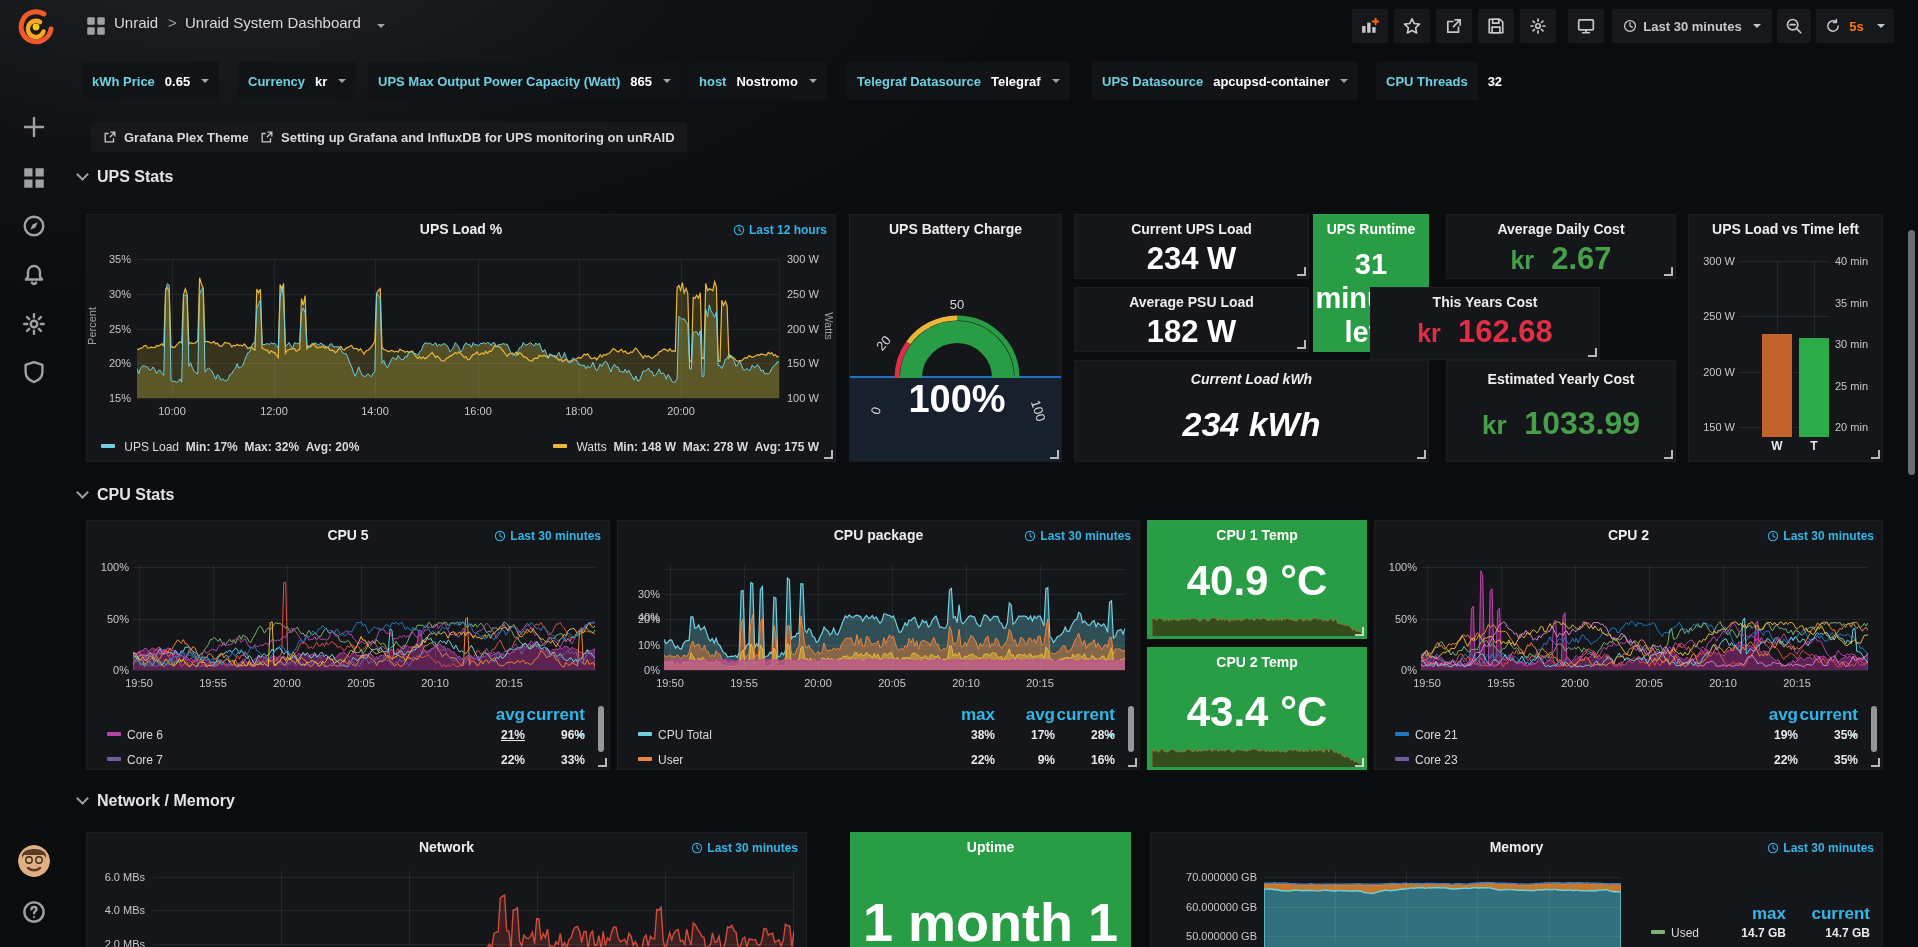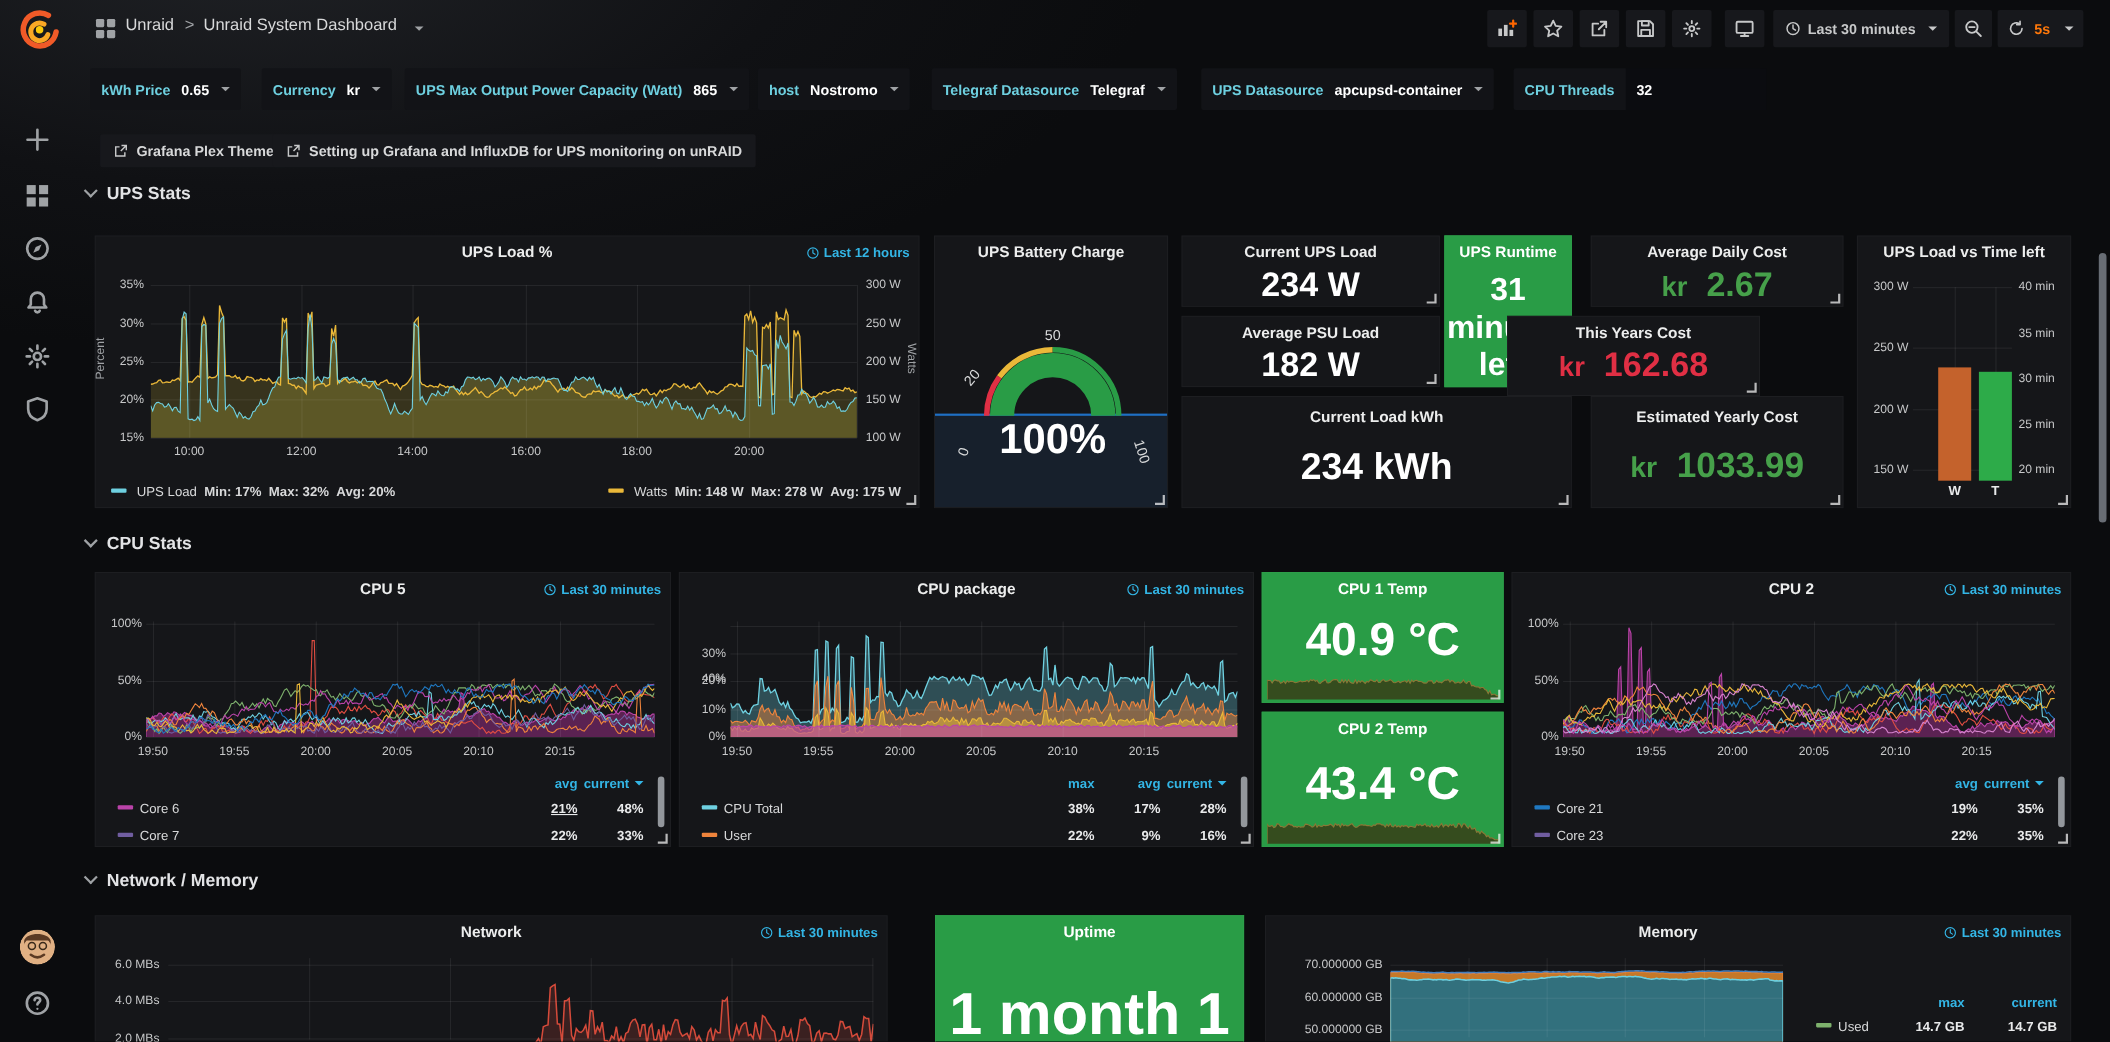--- a/index.html
+++ b/index.html
@@ -32,21 +32,21 @@
   .tlink svg{stroke:#33b5e5;fill:none;stroke-width:1.4;stroke-linecap:round;}
   .statv{position:absolute;left:0;right:0;text-align:center;font-weight:bold;color:#fff;}
   .rs{position:absolute;right:2px;bottom:2px;width:7px;height:7px;border-right:2px solid rgba(255,255,255,.7);border-bottom:2px solid rgba(255,255,255,.7);}
   .ytick{position:absolute;font-size:11px;color:#c7c8c9;text-align:right;}
   .ytickl{position:absolute;font-size:11px;color:#c7c8c9;text-align:left;}
   .xtick{position:absolute;font-size:11px;color:#c7c8c9;transform:translateX(-50%);}
   .gl{position:absolute;background:rgba(255,255,255,.07);}
   .axname{position:absolute;font-size:11px;color:#9fa2a5;}
   .leg{position:absolute;font-size:12px;color:#d8d9da;white-space:nowrap;}
   .sw{display:inline-block;width:14px;height:4px;border-radius:1px;margin-right:6px;vertical-align:3px;}
-  .lcol{position:absolute;font-size:12px;font-weight:bold;color:#33b5e5;text-align:right;width:60px;cursor:pointer;}
+  .lcol{position:absolute;font-size:17px;font-weight:bold;color:#33b5e5;text-align:right;width:60px;cursor:pointer;}
   .lval{position:absolute;font-size:12px;font-weight:bold;color:#e9eaeb;text-align:right;width:60px;}
   .lname{position:absolute;font-size:12px;color:#d8d9da;cursor:pointer;}
   .lscroll{position:absolute;width:6px;border-radius:3px;background:#93979c;}
   .pagescroll{position:absolute;left:1908px;top:230px;width:7px;height:245px;border-radius:4px;background:#686d74;}
   .cpinput{height:38px;background:#0b0c10;color:#fff;border:none;font-size:13px;font-weight:bold;font-family:"Liberation Sans",sans-serif;padding:0 10px;outline:none;}
   svg.chart{position:absolute;}
   .barlab{position:absolute;font-size:12px;font-weight:bold;color:#e9eaeb;transform:translateX(-50%);}
   .bar{position:absolute;}
 </style>
 </head>
@@ -339,21 +339,21 @@
   <div class="panel" style="left:1074px;top:287px;width:235px;height:65px;">
     <div class="ptitle">Average PSU Load</div>
     <div class="statv" style="top:26px;font-size:31px;">182 W</div>
     <i class="rs"></i>
   </div>
   <div class="panel" style="left:1370px;top:287px;width:230px;height:73px;">
     <div class="ptitle">This Years Cost</div>
     <div class="statv" style="top:26px;font-size:31px;color:#e02f44;"><span style="font-size:25px;">kr</span>&nbsp;&nbsp;<span>162.68</span></div>
     <i class="rs"></i>
   </div>
-  <div class="panel" style="left:1074px;top:360px;width:355px;height:102px;">
+  <div class="panel" style="left:1074px;top:360px;width:355px;height:102px;font-style:italic;">
     <div class="ptitle" style="top:10px;">Current Load kWh</div>
     <div class="statv" style="top:44px;font-size:34px;">234 kWh</div>
     <i class="rs"></i>
   </div>
   <div class="panel" style="left:1446px;top:360px;width:230px;height:102px;">
     <div class="ptitle" style="top:10px;">Estimated Yearly Cost</div>
     <div class="statv" style="top:44px;font-size:32px;color:#46a04a;"><span style="font-size:26px;">kr</span>&nbsp;&nbsp;<span>1033.99</span></div>
     <i class="rs"></i>
   </div>
 
@@ -399,21 +399,21 @@
         <path d="M0.0 99.9L1.9 96.0L3.9 93.3L5.8 94.5L7.7 94.9L9.7 95.0L11.6 99.5L13.5 97.4L15.5 96.7L17.4 94.3L19.3 92.9L21.3 88.9L23.2 90.4L25.1 94.2L27.1 93.7L29.0 89.3L30.9 88.0L32.9 85.1L34.8 87.4L36.7 83.5L38.7 84.5L40.6 81.2L42.5 78.1L44.5 74.8L46.4 76.2L48.3 78.2L50.3 74.6L52.2 78.9L54.1 79.0L56.1 82.1L58.0 85.5L59.9 81.5L61.9 82.9L63.8 87.4L65.7 92.0L67.7 93.0L69.6 96.9L71.5 93.5L73.5 92.3L75.4 89.4L77.3 88.6L79.3 91.2L81.2 94.0L83.1 94.0L85.1 91.1L87.0 91.2L88.9 88.3L90.9 92.8L92.8 90.2L94.7 91.3L96.7 95.6L98.6 99.9L100.5 98.6L102.5 94.5L104.4 99.2L106.3 100.1L108.3 101.2L110.2 100.6L112.1 100.3L114.1 100.5L116.0 98.4L117.9 100.8L119.8 100.2L121.8 99.2L123.7 99.1L125.6 100.2L127.6 96.9L129.5 97.3L131.4 97.4L133.4 96.2L135.3 94.5L137.2 96.1L139.2 96.8L141.1 98.5L143.0 101.0L145.0 96.6L146.9 96.4L148.8 97.3L150.8 99.7L152.7 99.1L154.6 94.9L156.6 93.5L158.5 95.4L160.4 95.8L162.4 98.4L164.3 94.7L166.2 95.7L168.2 92.2L170.1 94.0L172.0 95.2L174.0 98.0L175.9 100.5L177.8 101.4L179.8 100.2L181.7 96.4L183.6 98.4L185.6 98.8L187.5 96.3L189.4 98.8L191.4 101.3L193.3 101.5L195.2 101.8L197.2 99.3L199.1 101.0L201.0 99.6L203.0 101.0L204.9 101.0L206.8 100.9L208.8 97.1L210.7 95.0L212.6 97.1L214.6 99.1L216.5 95.3L218.4 98.9L220.4 100.1L222.3 101.0L224.2 98.5L226.2 94.6L228.1 90.3L230.0 93.4L232.0 89.7L233.9 89.3L235.8 92.0L237.8 93.5L239.7 94.3L241.6 96.0L243.6 100.5L245.5 96.6L247.4 96.5L249.4 96.5L251.3 95.0L253.2 93.6L255.2 91.6L257.1 96.2L259.0 97.3L261.0 101.1L262.9 99.9L264.8 98.5L266.8 101.1L268.7 101.3L270.6 99.8L272.6 95.9L274.5 93.0L276.4 93.0L278.4 93.5L280.3 95.8L282.2 93.5L284.2 94.6L286.1 92.1L288.0 89.3L290.0 84.6L291.9 80.5L293.8 80.8L295.8 79.1L297.7 78.1L299.6 78.2L301.6 81.4L303.5 81.2L305.4 85.6L307.4 87.5L309.3 91.9L311.2 89.8L313.2 88.6L315.1 90.8L317.0 92.9L319.0 92.5L320.9 93.1L322.8 93.3L324.8 97.0L326.7 98.7L328.6 100.9L330.6 99.8L332.5 54.2L334.4 52.5L336.4 100.3L338.3 95.9L340.2 96.4L342.2 97.3L344.1 100.8L346.0 99.8L347.9 95.6L349.9 99.2L351.8 95.7L353.7 95.0L355.7 98.2L357.6 95.4L359.5 94.9L361.5 92.7L363.4 96.0L365.3 99.6L367.3 100.5L369.2 101.0L371.1 100.2L373.1 98.2L375.0 97.5L376.9 97.3L378.9 97.0L380.8 98.4L382.7 98.0L384.7 95.2L386.6 97.5L388.5 96.4L390.5 95.2L392.4 98.6L394.3 97.6L396.3 99.0L398.2 99.6L400.1 97.3L402.1 94.4L404.0 93.3L405.9 90.4L407.9 85.7L409.8 87.5L411.7 88.8L413.7 93.1L415.6 90.8L417.5 91.4L419.5 87.6L421.4 91.6L423.3 95.3L425.3 95.2L427.2 99.1L429.1 101.5L431.1 101.8L433.0 97.3L434.9 99.6L436.9 100.4L438.8 97.4L440.7 98.6L442.7 99.6L444.6 101.1L446.5 65.9L448.5 63.7L450.4 98.9L452.3 99.3L454.3 94.6L456.2 99.3L458.1 98.7L460.1 97.3L462.0 101.5" fill="none" stroke="#ef843c" stroke-width="1"></path>
         <path d="M0.0 92.4L1.9 88.4L3.9 89.0L5.8 86.2L7.7 88.8L9.7 90.9L11.6 89.9L13.5 94.5L15.5 92.0L17.4 89.7L19.3 89.8L21.3 92.7L23.2 91.0L25.1 86.7L27.1 89.5L29.0 87.7L30.9 84.0L32.9 86.1L34.8 90.5L36.7 92.6L38.7 94.2L40.6 89.6L42.5 88.5L44.5 90.2L46.4 91.6L48.3 90.0L50.3 90.9L52.2 94.4L54.1 95.0L56.1 95.0L58.0 92.9L59.9 95.7L61.9 94.5L63.8 90.8L65.7 90.7L67.7 93.2L69.6 88.5L71.5 85.3L73.5 88.2L75.4 87.3L77.3 85.1L79.3 84.1L81.2 84.9L83.1 86.1L85.1 82.2L87.0 79.6L88.9 81.1L90.9 77.2L92.8 81.0L94.7 79.9L96.7 79.8L98.6 79.6L100.5 76.9L102.5 74.1L104.4 73.6L106.3 74.6L108.3 77.5L110.2 75.2L112.1 73.7L114.1 78.2L116.0 81.9L117.9 82.0L119.8 83.4L121.8 79.6L123.7 81.6L125.6 81.3L127.6 79.7L129.5 81.0L131.4 78.4L133.4 78.4L135.3 79.7L137.2 77.3L139.2 74.3L141.1 75.2L143.0 76.1L145.0 74.9L146.9 75.7L148.8 72.9L150.8 71.5L152.7 72.5L154.6 67.9L156.6 67.3L158.5 62.9L160.4 66.0L162.4 65.7L164.3 69.2L166.2 71.5L168.2 75.1L170.1 78.2L172.0 75.1L174.0 70.9L175.9 75.1L177.8 74.3L179.8 74.5L181.7 71.6L183.6 75.3L185.6 71.8L187.5 74.6L189.4 74.2L191.4 74.2L193.3 75.1L195.2 74.4L197.2 69.7L199.1 65.1L201.0 68.0L203.0 71.5L204.9 70.9L206.8 69.8L208.8 68.4L210.7 68.0L212.6 66.3L214.6 65.6L216.5 69.8L218.4 69.3L220.4 73.5L222.3 75.0L224.2 77.9L226.2 79.1L228.1 76.1L230.0 77.2L232.0 78.8L233.9 77.2L235.8 77.2L237.8 80.8L239.7 76.1L241.6 76.5L243.6 72.5L245.5 68.0L247.4 63.6L249.4 64.8L251.3 64.9L253.2 68.2L255.2 68.3L257.1 67.2L259.0 71.8L261.0 74.3L262.9 73.2L264.8 73.7L266.8 70.9L268.7 72.7L270.6 69.9L272.6 72.3L274.5 71.0L276.4 71.5L278.4 67.0L280.3 67.9L282.2 70.7L284.2 72.7L286.1 69.7L288.0 70.7L290.0 68.5L291.9 64.7L293.8 65.6L295.8 61.6L297.7 62.5L299.6 62.2L301.6 62.3L303.5 59.2L305.4 63.8L307.4 60.3L309.3 60.0L311.2 57.5L313.2 61.6L315.1 65.5L317.0 69.5L319.0 69.6L320.9 69.4L322.8 67.5L324.8 72.1L326.7 71.2L328.6 66.8L330.6 63.1L332.5 67.8L334.4 67.5L336.4 68.2L338.3 70.7L340.2 71.6L342.2 69.7L344.1 66.8L346.0 66.0L347.9 65.7L349.9 63.6L351.8 60.3L353.7 58.1L355.7 60.3L357.6 63.2L359.5 65.3L361.5 68.8L363.4 73.5L365.3 70.3L367.3 67.3L369.2 63.2L371.1 59.3L373.1 63.8L375.0 64.3L376.9 64.9L378.9 61.7L380.8 62.1L382.7 62.3L384.7 63.5L386.6 67.7L388.5 65.4L390.5 63.5L392.4 60.7L394.3 58.2L396.3 60.3L398.2 64.1L400.1 65.9L402.1 70.5L404.0 68.9L405.9 72.3L407.9 75.9L409.8 79.4L411.7 80.5L413.7 76.7L415.6 72.2L417.5 72.3L419.5 76.5L421.4 75.1L423.3 77.1L425.3 79.9L427.2 82.6L429.1 78.6L431.1 74.7L433.0 77.1L434.9 73.0L436.9 75.7L438.8 79.0L440.7 75.4L442.7 71.6L444.6 68.0L446.5 65.2L448.5 62.3L450.4 64.7L452.3 60.4L454.3 59.1L456.2 59.2L458.1 57.6L460.1 57.3L462.0 57.1" fill="none" stroke="#ba43a9" stroke-width="1"></path>
         <path d="M0.0 92.2L1.9 96.0L3.9 96.3L5.8 95.9L7.7 95.9L9.7 94.4L11.6 92.8L13.5 91.8L15.5 96.3L17.4 95.7L19.3 99.3L21.3 101.0L23.2 101.5L25.1 100.4L27.1 100.0L29.0 100.2L30.9 97.4L32.9 99.6L34.8 97.6L36.7 96.3L38.7 93.5L40.6 97.2L42.5 96.7L44.5 93.2L46.4 90.5L48.3 89.2L50.3 87.5L52.2 92.0L54.1 89.2L56.1 84.5L58.0 87.1L59.9 91.5L61.9 92.8L63.8 96.2L65.7 100.8L67.7 101.5L69.6 100.6L71.5 101.0L73.5 101.4L75.4 100.7L77.3 99.2L79.3 99.0L81.2 101.3L83.1 100.8L85.1 100.8L87.0 97.0L88.9 98.5L90.9 96.2L92.8 98.2L94.7 99.9L96.7 96.4L98.6 100.8L100.5 99.5L102.5 99.8L104.4 101.8L106.3 101.7L108.3 98.1L110.2 94.0L112.1 94.6L114.1 91.7L116.0 94.4L117.9 98.7L119.8 101.8L121.8 99.3L123.7 97.6L125.6 96.9L127.6 100.2L129.5 95.9L131.4 97.9L133.4 100.4L135.3 96.0L137.2 97.6L139.2 95.6L141.1 95.0L143.0 95.9L145.0 94.8L146.9 99.5L148.8 98.8L150.8 100.4L152.7 101.6L154.6 97.1L156.6 99.8L158.5 95.9L160.4 97.3L162.4 101.0L164.3 99.8L166.2 95.4L168.2 99.7L170.1 100.7L172.0 100.9L174.0 99.0L175.9 100.3L177.8 98.8L179.8 95.1L181.7 98.5L183.6 95.8L185.6 93.9L187.5 91.4L189.4 96.1L191.4 99.4L193.3 101.0L195.2 101.5L197.2 100.2L199.1 97.6L201.0 99.3L203.0 100.9L204.9 101.5L206.8 99.3L208.8 101.4L210.7 98.9L212.6 101.3L214.6 100.6L216.5 98.9L218.4 95.2L220.4 97.4L222.3 101.6L224.2 100.0L226.2 101.6L228.1 97.8L230.0 95.7L232.0 91.2L233.9 94.4L235.8 99.0L237.8 95.8L239.7 97.8L241.6 95.8L243.6 91.3L245.5 93.8L247.4 95.6L249.4 95.7L251.3 91.4L253.2 95.7L255.2 95.2L257.1 97.3L259.0 100.0L261.0 98.9L262.9 97.0L264.8 97.8L266.8 93.9L268.7 97.1L270.6 95.3L272.6 96.7L274.5 98.3L276.4 101.3L278.4 96.8L280.3 92.4L282.2 92.8L284.2 91.1L286.1 89.9L288.0 90.3L290.0 88.4L291.9 85.2L293.8 88.3L295.8 87.9L297.7 84.0L299.6 83.0L301.6 81.4L303.5 79.9L305.4 83.1L307.4 85.2L309.3 85.2L311.2 83.8L313.2 86.8L315.1 90.9L317.0 93.0L319.0 94.8L320.9 96.3L322.8 95.1L324.8 91.8L326.7 94.9L328.6 94.6L330.6 93.4L332.5 98.1L334.4 93.5L336.4 89.1L338.3 90.6L340.2 94.2L342.2 92.6L344.1 91.3L346.0 94.6L347.9 91.7L349.9 91.3L351.8 87.6L353.7 83.2L355.7 87.0L357.6 88.8L359.5 88.3L361.5 87.1L363.4 90.2L365.3 86.3L367.3 89.8L369.2 89.9L371.1 87.1L373.1 86.0L375.0 84.6L376.9 85.1L378.9 83.8L380.8 81.6L382.7 78.8L384.7 81.9L386.6 84.7L388.5 89.2L390.5 85.0L392.4 83.2L394.3 80.2L396.3 79.7L398.2 75.7L400.1 79.1L402.1 80.4L404.0 79.8L405.9 83.8L407.9 85.3L409.8 85.3L411.7 81.9L413.7 85.7L415.6 89.7L417.5 89.9L419.5 90.3L421.4 87.8L423.3 92.0L425.3 94.5L427.2 92.6L429.1 90.5L431.1 89.2L433.0 87.4L434.9 85.2L436.9 88.7L438.8 86.5L440.7 89.0L442.7 86.8L444.6 91.3L446.5 94.5L448.5 98.0L450.4 97.0L452.3 93.0L454.3 88.3L456.2 86.1L458.1 90.5L460.1 88.5L462.0 85.2" fill="none" stroke="#705da0" stroke-width="1"></path>
         <path d="M0.0 88.1L1.9 87.8L3.9 90.1L5.8 94.2L7.7 94.5L9.7 91.6L11.6 95.0L13.5 95.7L15.5 93.0L17.4 90.6L19.3 92.7L21.3 96.8L23.2 96.0L25.1 95.6L27.1 96.4L29.0 100.2L30.9 97.1L32.9 94.0L34.8 96.7L36.7 99.4L38.7 98.8L40.6 101.3L42.5 99.8L44.5 97.1L46.4 93.5L48.3 96.8L50.3 94.3L52.2 98.0L54.1 99.7L56.1 101.7L58.0 100.5L59.9 98.7L61.9 100.8L63.8 101.8L65.7 98.0L67.7 96.7L69.6 97.5L71.5 97.4L73.5 101.8L75.4 100.5L77.3 100.6L79.3 100.8L81.2 99.9L83.1 96.5L85.1 95.7L87.0 97.1L88.9 99.7L90.9 95.9L92.8 94.9L94.7 94.3L96.7 97.3L98.6 95.7L100.5 95.6L102.5 100.2L104.4 101.6L106.3 100.2L108.3 100.3L110.2 96.5L112.1 100.8L114.1 100.4L116.0 95.9L117.9 99.4L119.8 101.0L121.8 101.0L123.7 99.4L125.6 99.2L127.6 98.0L129.5 100.3L131.4 98.4L133.4 100.0L135.3 101.4L137.2 57.7L139.2 56.7L141.1 100.9L143.0 99.0L145.0 97.4L146.9 96.3L148.8 92.4L150.8 92.7L152.7 95.6L154.6 91.4L156.6 95.1L158.5 90.8L160.4 86.8L162.4 90.9L164.3 94.6L166.2 98.0L168.2 100.3L170.1 98.8L172.0 100.4L174.0 96.9L175.9 97.8L177.8 95.8L179.8 95.6L181.7 96.9L183.6 97.6L185.6 101.2L187.5 100.7L189.4 96.6L191.4 97.7L193.3 95.7L195.2 91.8L197.2 94.7L199.1 94.0L201.0 98.4L203.0 96.9L204.9 96.3L206.8 94.6L208.8 95.3L210.7 97.3L212.6 93.0L214.6 91.1L216.5 86.9L218.4 85.0L220.4 87.4L222.3 83.4L224.2 80.0L226.2 76.0L228.1 71.5L230.0 75.2L232.0 75.1L233.9 78.6L235.8 81.8L237.8 83.7L239.7 86.0L241.6 87.8L243.6 89.0L245.5 87.7L247.4 87.2L249.4 85.9L251.3 87.4L253.2 91.5L255.2 90.3L257.1 92.5L259.0 94.5L261.0 92.6L262.9 91.9L264.8 90.2L266.8 91.2L268.7 92.4L270.6 91.9L272.6 96.3L274.5 92.5L276.4 88.3L278.4 85.4L280.3 81.5L282.2 82.6L284.2 79.0L286.1 82.1L288.0 78.6L290.0 74.7L291.9 77.8L293.8 74.0L295.8 70.0L297.7 68.6L299.6 68.9L301.6 67.7L303.5 70.3L305.4 66.5L307.4 69.1L309.3 68.1L311.2 66.6L313.2 69.4L315.1 73.2L317.0 68.7L319.0 67.2L320.9 66.7L322.8 70.7L324.8 68.7L326.7 67.0L328.6 69.5L330.6 66.7L332.5 70.9L334.4 67.4L336.4 67.2L338.3 68.8L340.2 73.2L342.2 70.5L344.1 72.8L346.0 72.1L347.9 74.0L349.9 73.2L351.8 69.6L353.7 73.0L355.7 68.8L357.6 73.3L359.5 68.7L361.5 68.3L363.4 65.7L365.3 64.2L367.3 62.9L369.2 64.0L371.1 62.3L373.1 62.6L375.0 65.9L376.9 61.4L378.9 61.9L380.8 59.6L382.7 63.1L384.7 67.8L386.6 71.2L388.5 71.7L390.5 70.1L392.4 67.3L394.3 63.9L396.3 66.5L398.2 67.5L400.1 64.1L402.1 66.9L404.0 69.5L405.9 71.6L407.9 74.1L409.8 73.9L411.7 75.9L413.7 77.5L415.6 75.9L417.5 78.3L419.5 75.7L421.4 79.0L423.3 81.8L425.3 77.7L427.2 74.5L429.1 72.7L431.1 69.3L433.0 70.6L434.9 66.1L436.9 64.1L438.8 64.0L440.7 63.2L442.7 65.7L444.6 69.0L446.5 66.4L448.5 66.2L450.4 68.1L452.3 64.5L454.3 60.6L456.2 57.6L458.1 60.5L460.1 62.7L462.0 60.9" fill="none" stroke="#eab839" stroke-width="1"></path>
         <path d="M0.0 97.8L1.9 96.8L3.9 94.2L5.8 97.8L7.7 97.7L9.7 100.5L11.6 101.1L13.5 97.7L15.5 101.6L17.4 100.1L19.3 98.4L21.3 96.8L23.2 96.3L25.1 98.7L27.1 100.0L29.0 96.5L30.9 97.7L32.9 98.4L34.8 100.1L36.7 96.8L38.7 95.4L40.6 91.0L42.5 91.4L44.5 91.6L46.4 91.2L48.3 87.5L50.3 87.1L52.2 88.6L54.1 90.6L56.1 90.0L58.0 90.5L59.9 92.6L61.9 89.1L63.8 92.2L65.7 91.1L67.7 93.3L69.6 94.3L71.5 91.4L73.5 95.9L75.4 93.3L77.3 95.7L79.3 93.5L81.2 96.3L83.1 100.0L85.1 96.3L87.0 95.2L88.9 99.5L90.9 96.5L92.8 94.3L94.7 90.9L96.7 92.2L98.6 88.3L100.5 88.9L102.5 91.5L104.4 87.5L106.3 86.0L108.3 84.6L110.2 87.8L112.1 88.6L114.1 89.4L116.0 85.9L117.9 82.1L119.8 83.6L121.8 80.9L123.7 85.6L125.6 86.5L127.6 88.6L129.5 91.7L131.4 91.8L133.4 94.4L135.3 92.8L137.2 93.1L139.2 89.6L141.1 86.2L143.0 84.8L145.0 84.1L146.9 80.8L148.8 80.7L150.8 82.5L152.7 87.2L154.6 85.0L156.6 89.0L158.5 89.4L160.4 86.2L162.4 85.0L164.3 80.5L166.2 75.9L168.2 74.8L170.1 77.6L172.0 73.6L174.0 70.1L175.9 72.3L177.8 70.2L179.8 65.9L181.7 67.5L183.6 68.0L185.6 63.7L187.5 63.9L189.4 60.5L191.4 62.3L193.3 64.4L195.2 66.1L197.2 65.1L199.1 66.8L201.0 69.1L203.0 64.6L204.9 64.8L206.8 68.9L208.8 70.5L210.7 69.6L212.6 71.1L214.6 68.2L216.5 66.5L218.4 67.1L220.4 63.5L222.3 60.6L224.2 57.2L226.2 57.8L228.1 56.8L230.0 60.9L232.0 59.3L233.9 63.8L235.8 68.4L237.8 65.9L239.7 63.1L241.6 61.8L243.6 63.9L245.5 62.7L247.4 65.3L249.4 64.0L251.3 62.0L253.2 59.4L255.2 60.6L257.1 62.3L259.0 57.7L261.0 58.7L262.9 57.0L264.8 59.2L266.8 58.9L268.7 57.1L270.6 60.7L272.6 64.8L274.5 61.8L276.4 64.6L278.4 65.3L280.3 62.1L282.2 64.9L284.2 64.2L286.1 67.9L288.0 69.2L290.0 64.6L291.9 60.6L293.8 60.4L295.8 63.9L297.7 68.3L299.6 65.9L301.6 68.4L303.5 68.4L305.4 68.7L307.4 65.3L309.3 61.7L311.2 63.5L313.2 63.1L315.1 64.3L317.0 60.4L319.0 58.4L320.9 57.8L322.8 57.9L324.8 60.5L326.7 57.2L328.6 57.1L330.6 56.8L332.5 61.1L334.4 58.7L336.4 58.7L338.3 62.2L340.2 66.6L342.2 68.1L344.1 67.8L346.0 69.6L347.9 72.2L349.9 70.3L351.8 74.6L353.7 72.6L355.7 69.9L357.6 70.5L359.5 73.2L361.5 74.7L363.4 70.3L365.3 67.4L367.3 67.5L369.2 64.7L371.1 65.8L373.1 70.4L375.0 66.9L376.9 63.2L378.9 61.7L380.8 60.3L382.7 63.4L384.7 67.4L386.6 66.1L388.5 69.5L390.5 65.5L392.4 62.6L394.3 60.0L396.3 60.3L398.2 57.4L400.1 59.7L402.1 62.2L404.0 63.7L405.9 62.8L407.9 65.7L409.8 61.5L411.7 63.1L413.7 66.4L415.6 66.6L417.5 69.3L419.5 70.4L421.4 71.0L423.3 74.8L425.3 75.7L427.2 73.9L429.1 73.4L431.1 74.2L433.0 71.5L434.9 68.2L436.9 69.0L438.8 71.2L440.7 71.6L442.7 72.0L444.6 67.8L446.5 67.6L448.5 65.7L450.4 63.8L452.3 59.8L454.3 60.1L456.2 57.1L458.1 58.1L460.1 58.0L462.0 57.8" fill="none" stroke="#1f78c1" stroke-width="1"></path>
       </svg>
     <div class="lcol" style="right:84px;top:184px;">avg</div>
     <div class="lcol" style="right:24px;top:184px;"><span>current</span><span class="caret" style="border-top-color:#33b5e5;"></span></div>
     <div class="lname" style="left:20px;top:207px;"><span class="sw" style="background: rgb(186, 67, 169);"></span><span>Core 6</span></div>
     <div class="lval" style="right:84px;top:207px;text-decoration:underline;">21%</div>
-    <div class="lval" style="right:24px;top:207px;">48%</div>
+    <div class="lval" style="right:24px;top:207px;">96%</div>
     <div class="lname" style="left:20px;top:232px;"><span class="sw" style="background: rgb(112, 93, 160);"></span><span>Core 7</span></div>
     <div class="lval" style="right:84px;top:232px;">22%</div>
     <div class="lval" style="right:24px;top:232px;">33%</div>
     <div class="lscroll" style="right:5px;top:185px;height:46px;"></div>
     <i class="rs"></i>
   <div class="gl" style="left:46px;top:46px;width:462px;height:1px;"></div>
       <div class="gl" style="left:46px;top:97.5px;width:462px;height:1px;"></div>
       <div class="gl" style="left:46px;top:149px;width:462px;height:1px;"></div>
       <div class="gl" style="left:52px;top:44px;width:1px;height:105px;"></div>
       <div class="gl" style="left:126px;top:44px;width:1px;height:105px;"></div>

